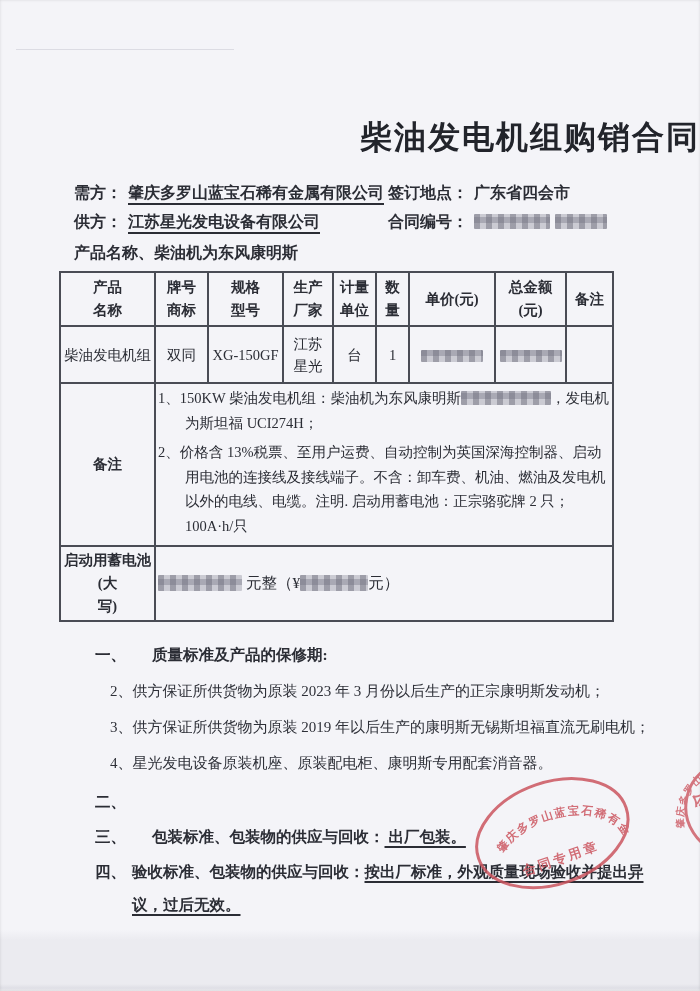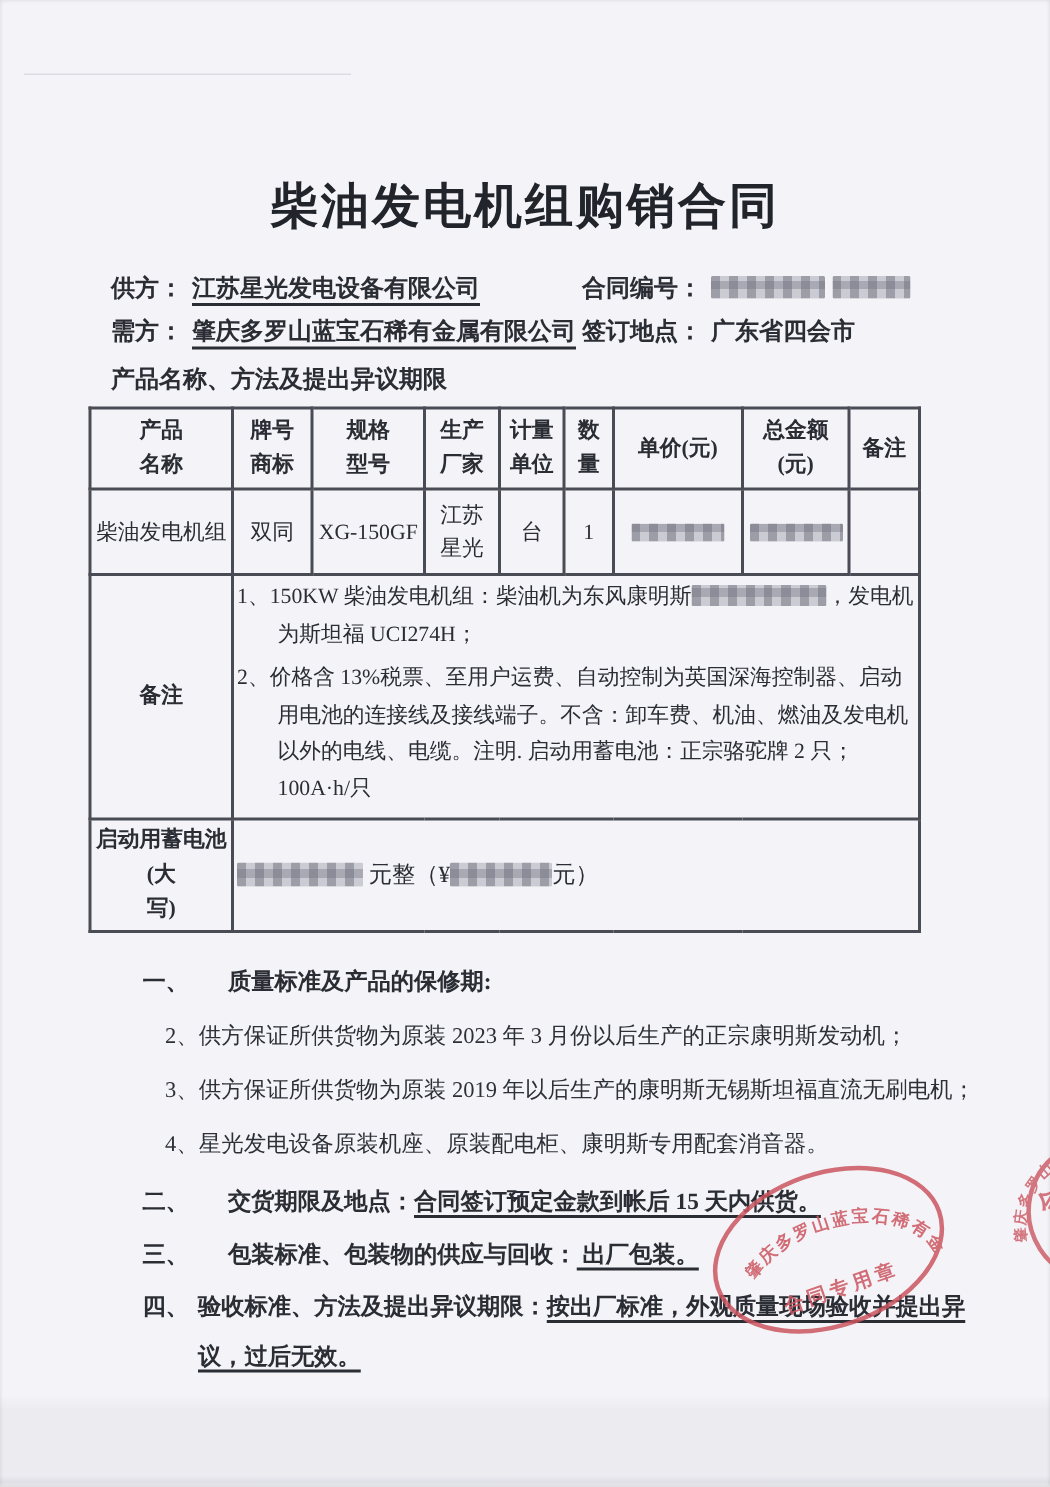--- a/index.html
+++ b/index.html
@@ -5,21 +5,21 @@
   html,body{margin:0;padding:0;background:#e7e7ea;}
   .sheet{
     position:relative;width:700px;height:991px;overflow:hidden;
     background:linear-gradient(180deg,#f4f4f8 0px,#f4f4f8 930px,#ebebf0 940px,#ebebf0 984px,#dfdfe6 988px,#f0f0f3 991px);
     font-family:"Liberation Serif","DejaVu Serif",serif;
     color:#2b2d35;
     box-shadow:inset 0 0 3px rgba(0,0,0,.12);
   }
   .crease{position:absolute;top:49px;left:16px;width:218px;height:1px;background:#dcdce3;}
 
-  .title{margin:0;padding-top:116px;text-align:center;font-size:32px;font-weight:bold;letter-spacing:2px;color:#22242b;}
+  .title{margin:0;padding-top:116px;text-align:right;font-size:32px;font-weight:bold;letter-spacing:2px;color:#22242b;}
 
   .meta{margin:20px 50px 0 74px;font-size:16px;font-weight:bold;}
   .meta-row{display:flex;line-height:26px;margin-bottom:3px;}
   .meta-left{flex:0 0 314px;}
   .meta-right{flex:1;}
   .lbl{margin-right:6px;}
   .u-name{text-decoration:underline;text-underline-offset:5px;text-decoration-thickness:1.5px;}
 
   .caption{margin:8px 50px 0 74px;font-size:16px;font-weight:bold;}
 
@@ -62,37 +62,37 @@
 <body>
 
 <div class="sheet">
   <div class="crease"></div>
 
   <h1 class="title">柴油发电机组购销合同</h1>
 
   <div class="meta">
     <div class="meta-row">
       <div class="meta-left">
+        <span class="lbl">需方：</span><span class="u-name">肇庆多罗山蓝宝石稀有金属有限公司</span>
+      </div>
+      <div class="meta-right">
+        <span class="lbl">签订地点：</span><span>广东省四会市</span>
+      </div>
+    </div>
+    <div class="meta-row">
+      <div class="meta-left">
         <span class="lbl">供方：</span><span class="u-name">江苏星光发电设备有限公司</span>
       </div>
       <div class="meta-right">
         <span class="lbl">合同编号：</span><span class="px px-c1"></span><span class="px px-c2"></span>
       </div>
     </div>
-    <div class="meta-row">
-      <div class="meta-left">
-        <span class="lbl">需方：</span><span class="u-name">肇庆多罗山蓝宝石稀有金属有限公司</span>
-      </div>
-      <div class="meta-right">
-        <span class="lbl">签订地点：</span><span>广东省四会市</span>
-      </div>
-    </div>
   </div>
 
-  <div class="caption">产品名称、方法及提出异议期限</div>
+  <div class="caption">产品名称、柴油机为东风康明斯</div>
 
   <table class="contract">
     <colgroup>
       <col style="width:95px">
         <col style="width:53px">
         <col style="width:75px">
       <col style="width:50px">
         <col style="width:43px">
         <col style="width:33px">
       <col style="width:86px">
@@ -152,29 +152,28 @@
       <span class="sec-num">一、</span>
       <span class="sec-title">质量标准及产品的保修期:</span>
     </div>
     <div class="sub-items">
       <div class="sub-item">2、供方保证所供货物为原装 2023 年 3 月份以后生产的正宗康明斯发动机；</div>
       <div class="sub-item">3、供方保证所供货物为原装 2019 年以后生产的康明斯无锡斯坦福直流无刷电机；</div>
       <div class="sub-item">4、星光发电设备原装机座、原装配电柜、康明斯专用配套消音器。</div>
     </div>
     <div class="sec">
       <span class="sec-num">二、</span>
-      <span class="sec-body"><span class="sec-title">交货期限及地点：</span><span class="sec-content">合同签订预定金款到帐后 15 天内供货。</span></span>
     </div>
     <div class="sec">
       <span class="sec-num">三、</span>
       <span class="sec-body"><span class="sec-title">包装标准、包装物的供应与回收：</span><span class="sec-content"> 出厂包装。</span></span>
     </div>
     <div class="sec sec--tight">
       <span class="sec-num">四、</span>
-      <span class="sec-body"><span class="sec-title">验收标准、方法及提出异议期限：</span><span class="sec-content">按出厂标准，外观质量现场验收并提出异议，过后无效。</span></span>
+      <span class="sec-body"><span class="sec-title">验收标准、包装物的供应与回收：</span><span class="sec-content">按出厂标准，外观质量现场验收并提出异议，过后无效。</span></span>
     </div>
   </div>
 
   <svg class="stamp" width="190" height="150" viewBox="0 0 190 150" style="left:458px;top:760px;transform:rotate(-19deg);opacity:.85;">
     <ellipse cx="95" cy="73" rx="78" ry="51" fill="none" stroke-width="3" stroke="#cc5660"></ellipse>
     <path id="ovalArc" d="M 28 102 A 67 43 0 1 1 162 102" fill="none"></path>
     <text font-size="11.5" font-weight="bold" letter-spacing="1.5" fill="#cc5660">
       <textPath href="#ovalArc" startOffset="30">肇庆多罗山蓝宝石稀有金属有限公司</textPath>
     </text>
     <text x="95" y="104" text-anchor="middle" font-size="13" letter-spacing="3" font-weight="bold" fill="#cc5660">合同专用章</text>

